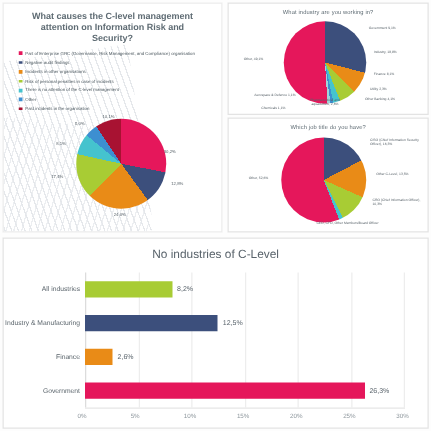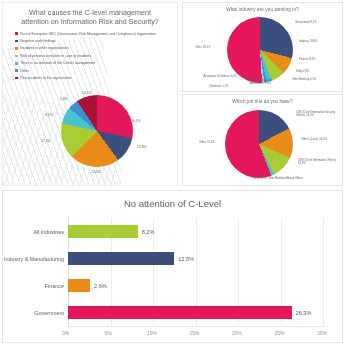--- a/index.html
+++ b/index.html
@@ -23,21 +23,21 @@
             background:
               repeating-linear-gradient(78deg, rgba(225,228,232,.85) 0 1px, rgba(255,255,255,0) 1px 5px);
             transform: rotate(-8deg); pointer-events:none; }
   .swoosh2 { position:absolute; left:-22px; top:96px; width:140px; height:110px;
             background:
               repeating-linear-gradient(100deg, rgba(228,231,235,.7) 0 1px, rgba(255,255,255,0) 1px 6px);
             transform: rotate(6deg); pointer-events:none; }
 
   
   .title-causes { position:relative; text-align:center; color:#5e6b73; font-size:7.2px;
-                  line-height:9px; padding:5px 14px 0 14px; font-weight:400; }
+                  line-height:9px; padding:5px 14px 0 14px; font-weight:700; }
   .title-small  { text-align:center; color:#5e6b73; font-size:4.6px; padding-top:4px;
                   letter-spacing:.1px; }
   .title-bar    { text-align:center; color:#59636b; font-size:9.5px; padding-top:7px; }
 
   
   .legend { position:relative; margin-top:4px; padding-left:12px; }
   .legend-row { display:flex; align-items:center; height:7.4px; }
   .legend-swatch { width:2.6px; height:2.6px; flex:0 0 auto; margin-right:2.6px; }
   .legend-text { font-size:3.5px; color:#4c585f; white-space:nowrap;
                  transform-origin:left center; }
@@ -133,21 +133,21 @@
       <div class="pie" id="jobtitle-pie" style="left: 42px; top: 5px; width: 68px; height: 68px; background: conic-gradient(rgb(60, 79, 124) 0deg, rgb(60, 79, 124) 62.359deg, rgb(233, 139, 23) 62.359deg, rgb(233, 139, 23) 114.006deg, rgb(168, 204, 52) 114.006deg, rgb(168, 204, 52) 153.411deg, rgb(69, 195, 206) 153.411deg, rgb(69, 195, 206) 158.767deg, rgb(229, 23, 91) 158.767deg, rgb(229, 23, 91) 360deg);"></div>
       <div class="pielabel sm" style="left:113px;top:6px;width:44px;white-space:normal;">CISO (Chief Information Security Officer), 16,3%</div>
       <div class="pielabel sm" style="left:118px;top:33px;width:38px;white-space:normal;">Other C-Level, 13,5%</div>
       <div class="pielabel sm" style="left:115px;top:54px;width:42px;white-space:normal;">CRO (Chief Information Officer), 10,3%</div>
       <div class="pielabel sm" style="left:66px;top:72px;width:58px;white-space:normal;text-align:center;">CEO, CFO, Other Members/Board Officer</div>
       <div class="pielabel sm" style="left:16px;top:36px;">Other, 52,6%</div>
     </div>
   </div>
 
   <div class="panel" id="panel-noattn">
-    <div class="title-bar">No attention of C-Level</div>
+    <div class="title-bar">No industries of C-Level</div>
   </div>
 
   <div id="plot">
       <div class="gridline" style="left: 0px; background: rgb(220, 220, 220);"></div>
       <div class="gridline" style="left: 42.5px;"></div>
       <div class="gridline" style="left: 85px;"></div>
       <div class="gridline" style="left: 127.5px;"></div>
       <div class="gridline" style="left: 170px;"></div>
       <div class="gridline" style="left: 212.5px;"></div>
       <div class="gridline" style="left: 255px;"></div>

